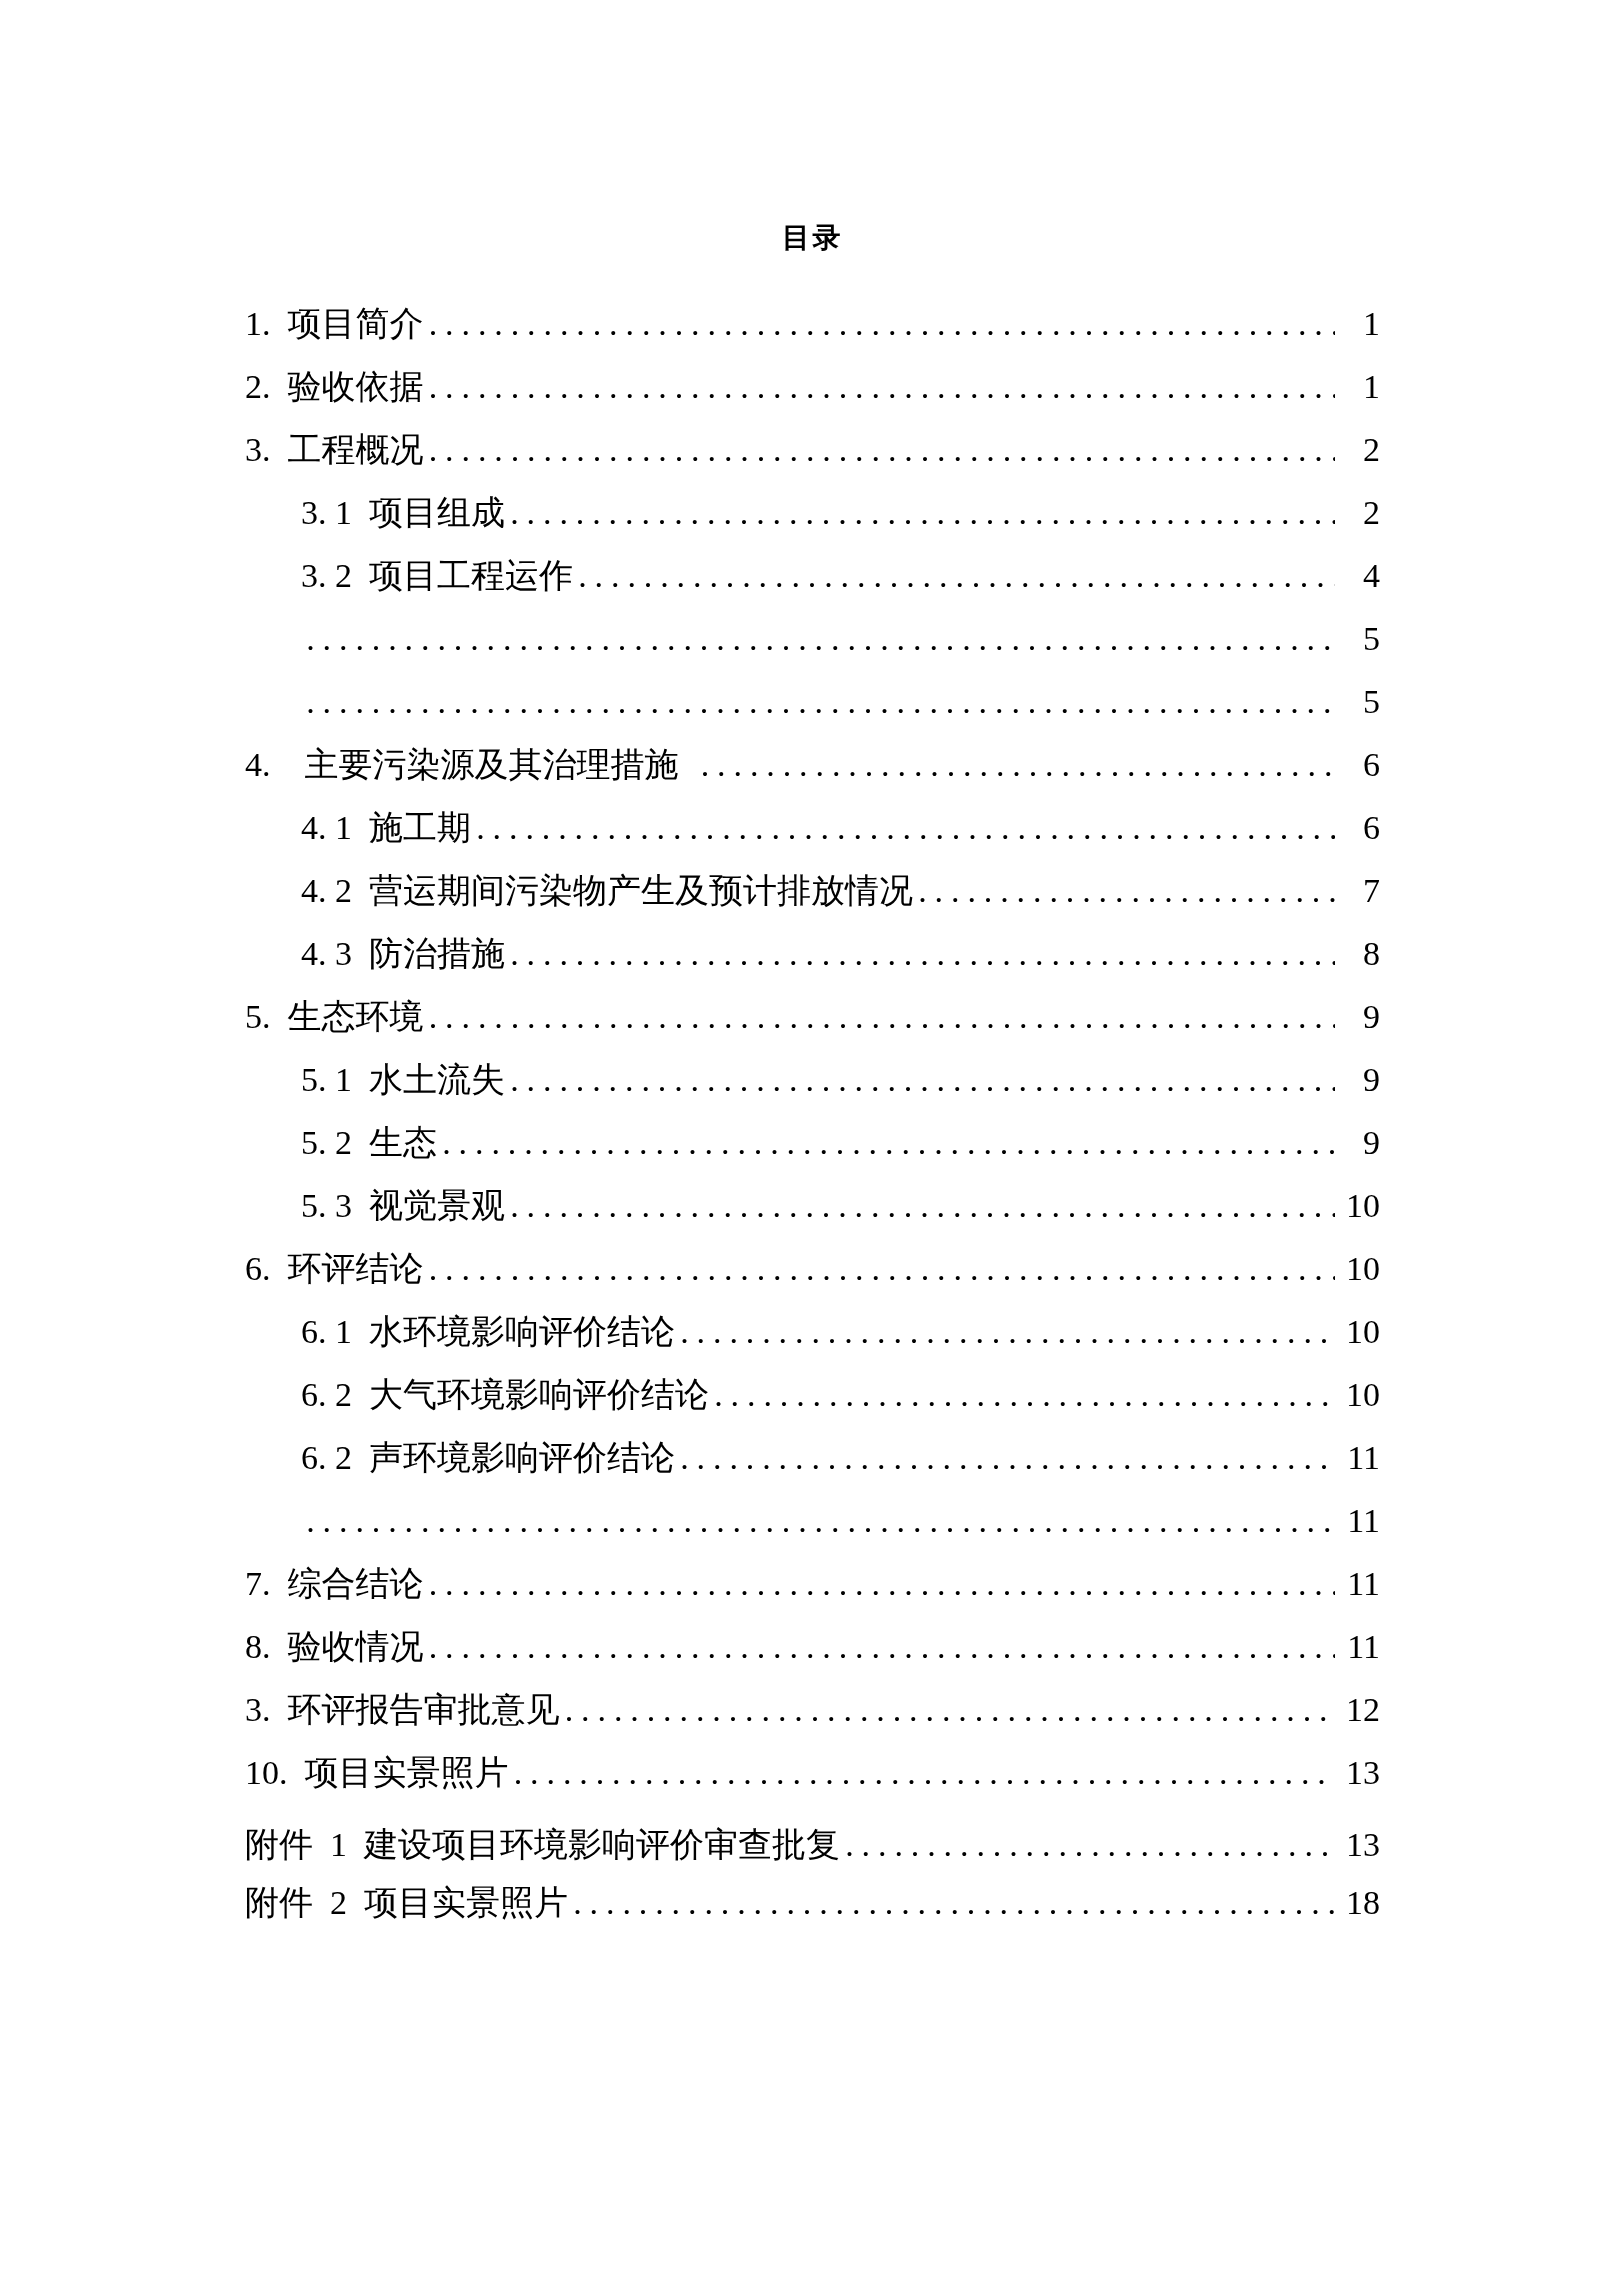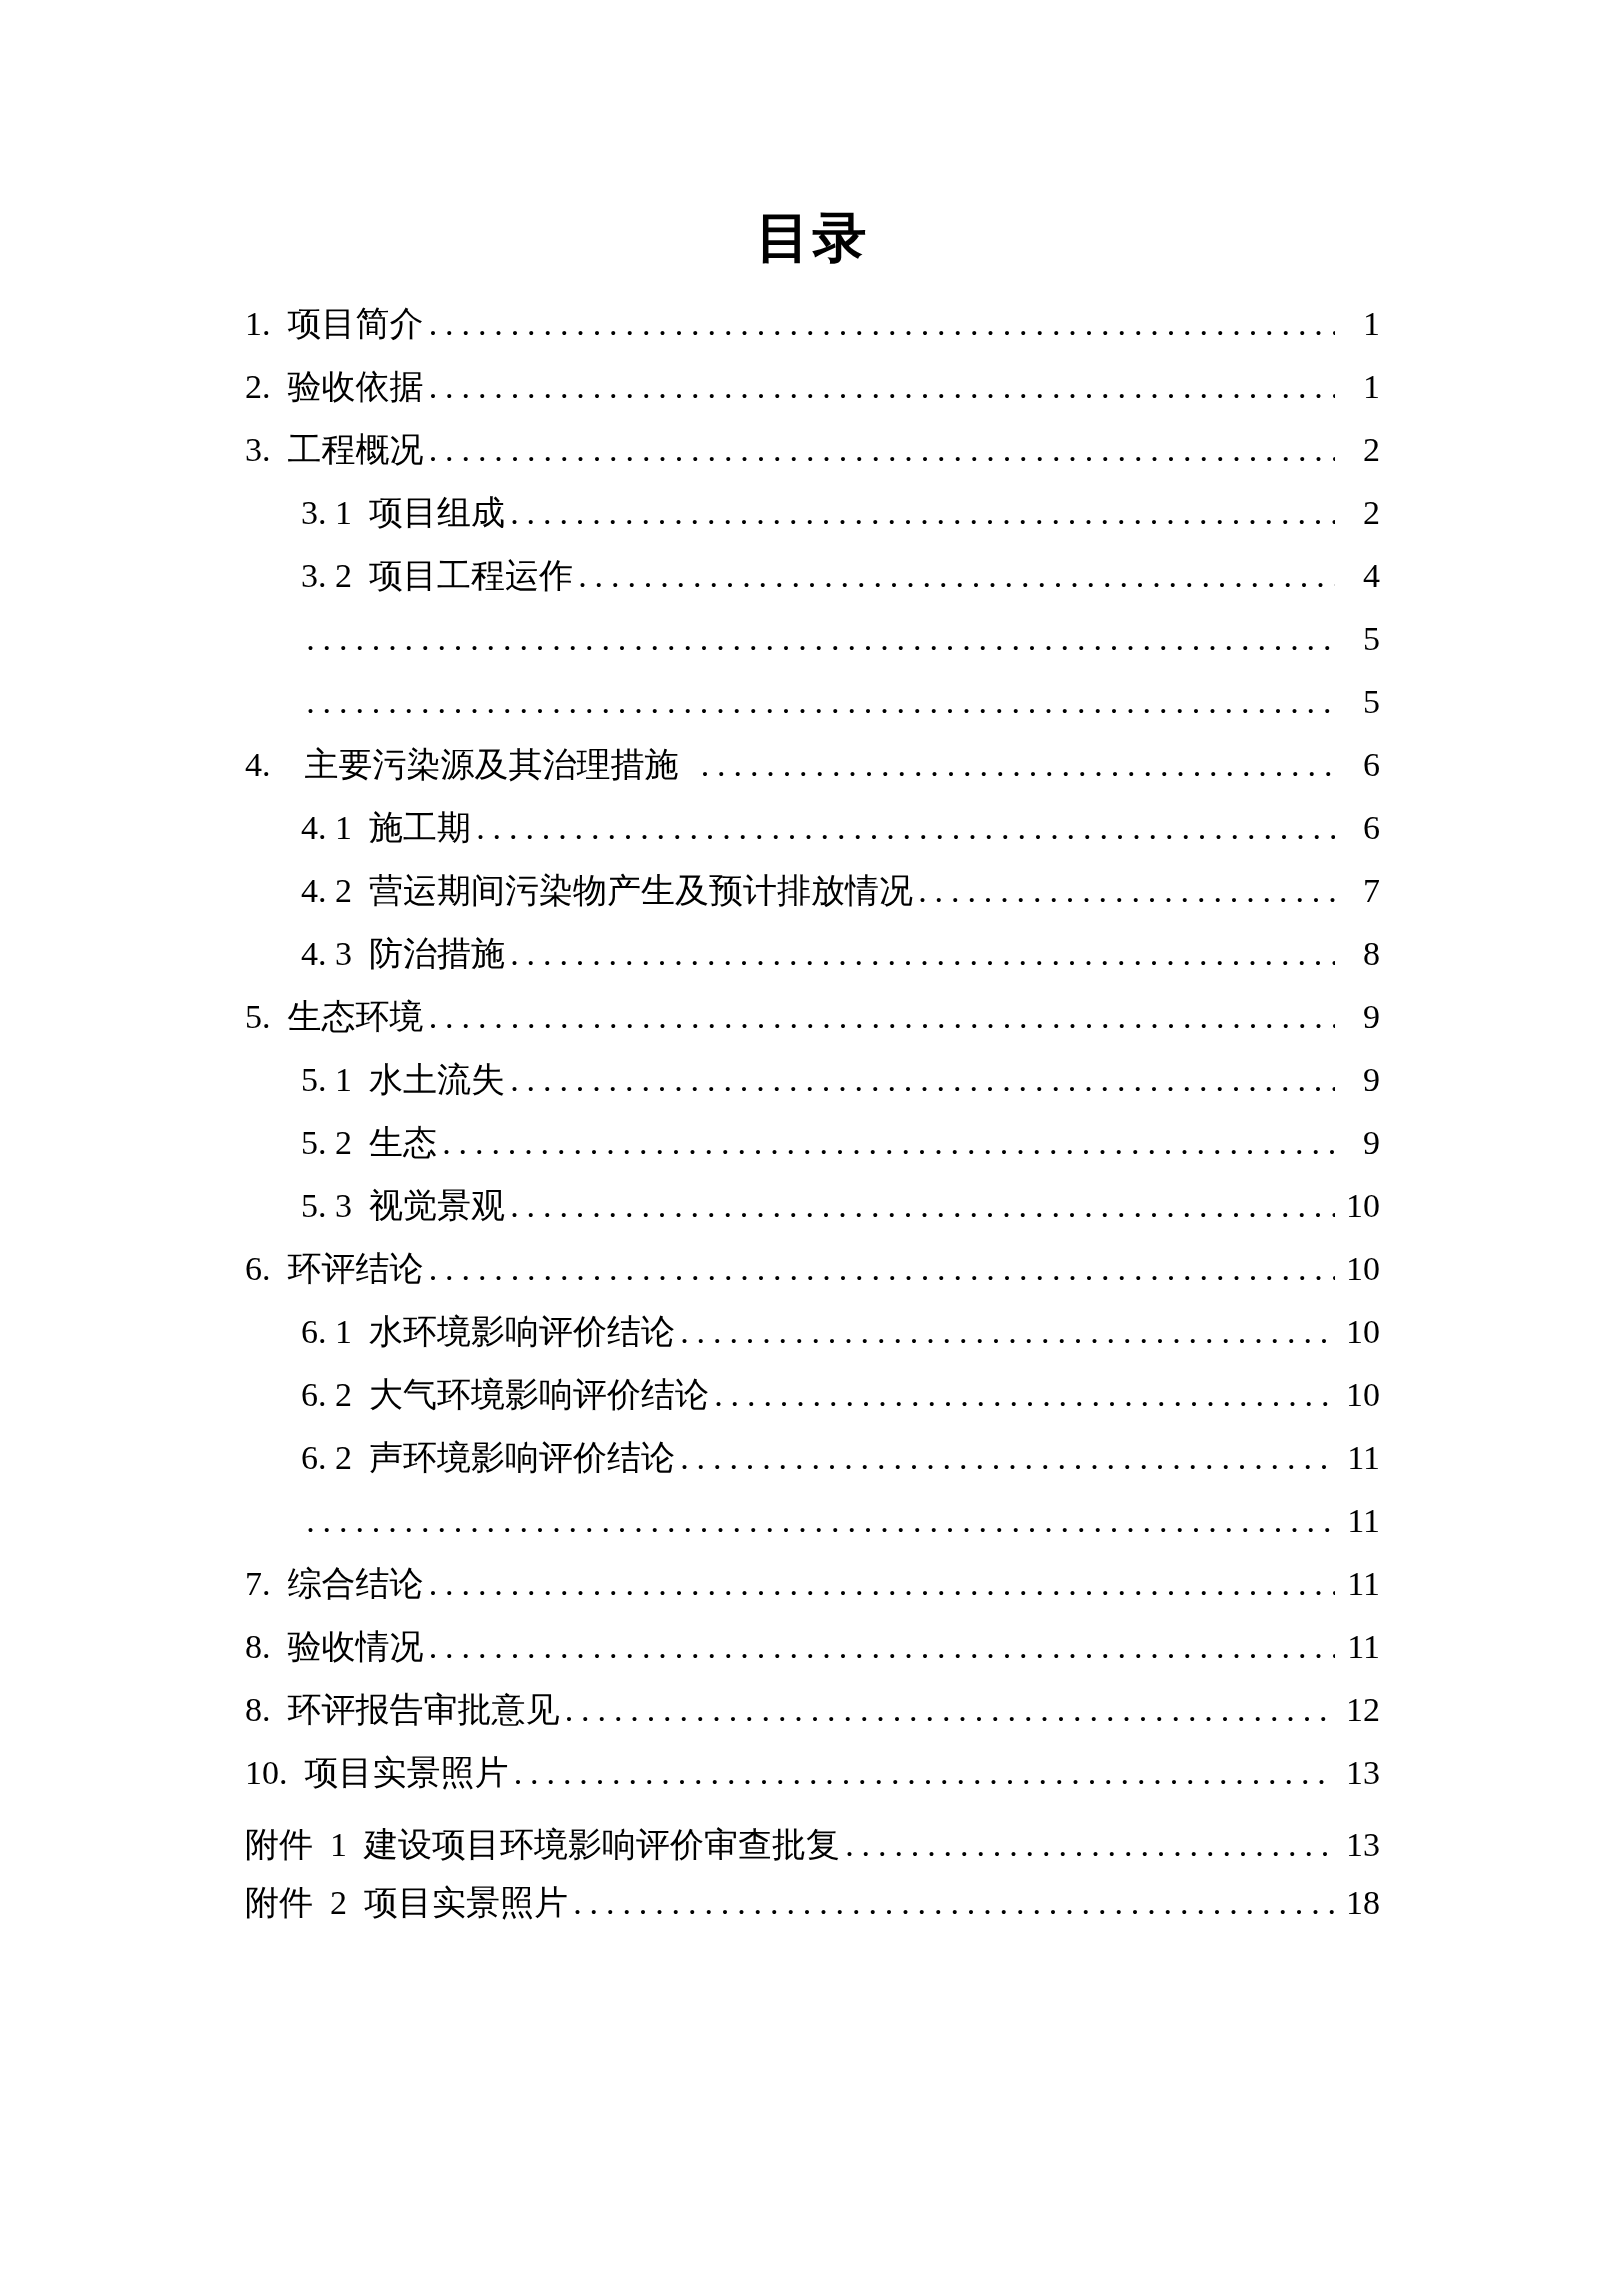--- a/index.html
+++ b/index.html
@@ -17,21 +17,21 @@
   .page {
     box-sizing: border-box;
     width: 1623px;
     height: 2295px;
     padding: 0 243px 0 245px;
     background: #ffffff;
   }
   .title {
     margin: 207px 0 23px 0;
     text-align: center;
-    font-size: 54px;
+    font-size: 28px;
     font-weight: bold;
     line-height: 62px;
     letter-spacing: 2.6px;
   }
   .toc-row {
     display: flex;
     align-items: center;
     height: 63px;
     line-height: 63px;
     font-size: 34px;
@@ -173,21 +173,21 @@
         <span class="toc-label">7. 综合结论</span>
         <span class="dot-leader">........................................................................................................................</span>
         <span class="page-num">11</span>
       </div>
       <div class="toc-row">
         <span class="toc-label">8. 验收情况</span>
         <span class="dot-leader">........................................................................................................................</span>
         <span class="page-num">11</span>
       </div>
       <div class="toc-row">
-        <span class="toc-label">8. 环评报告审批意见</span>
+        <span class="toc-label">3. 环评报告审批意见</span>
         <span class="dot-leader">........................................................................................................................</span>
         <span class="page-num">12</span>
       </div>
       <div class="toc-row">
         <span class="toc-label">10. 项目实景照片</span>
         <span class="dot-leader">........................................................................................................................</span>
         <span class="page-num">13</span>
       </div>
       <div class="toc-row appendix appendix-first">
         <span class="toc-label">附件 1 建设项目环境影响评价审查批复</span>

